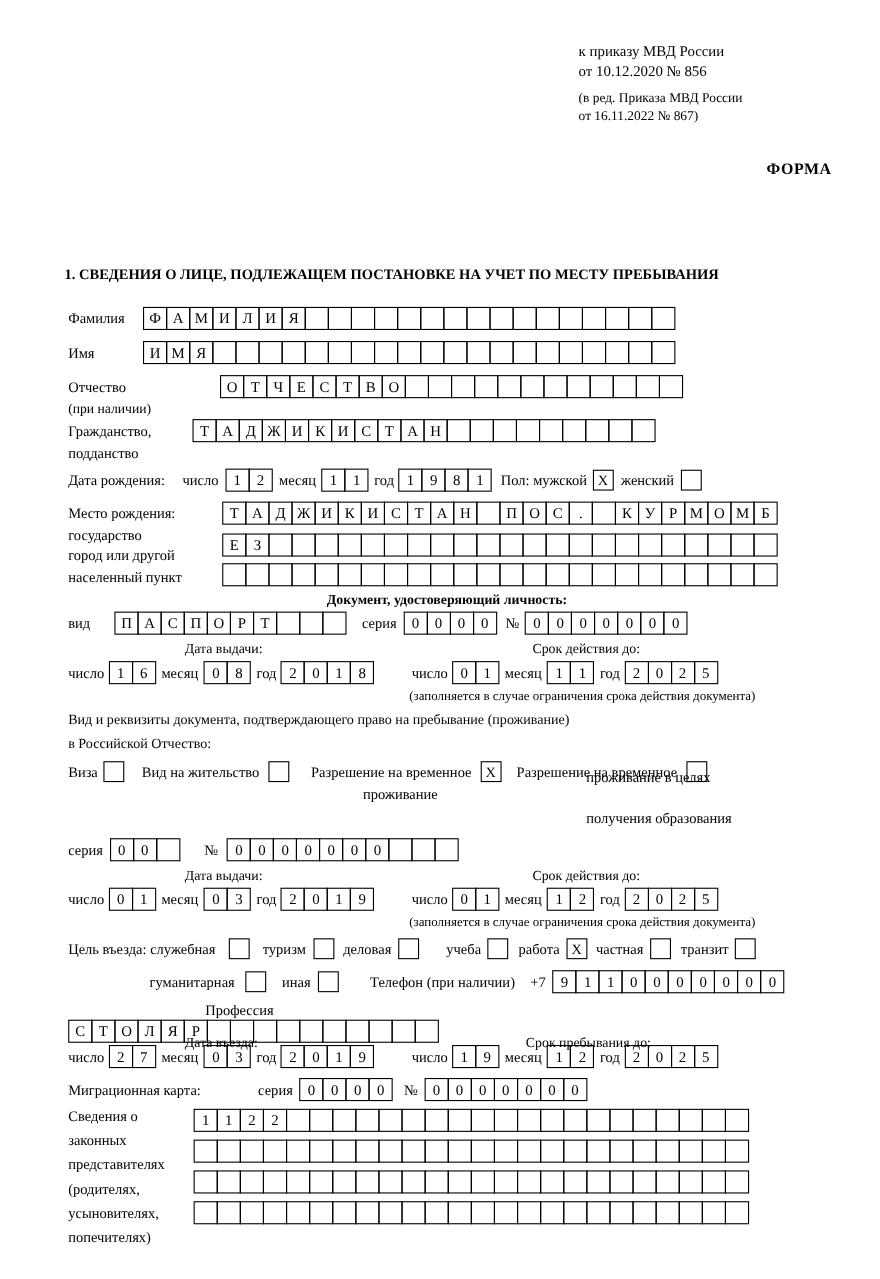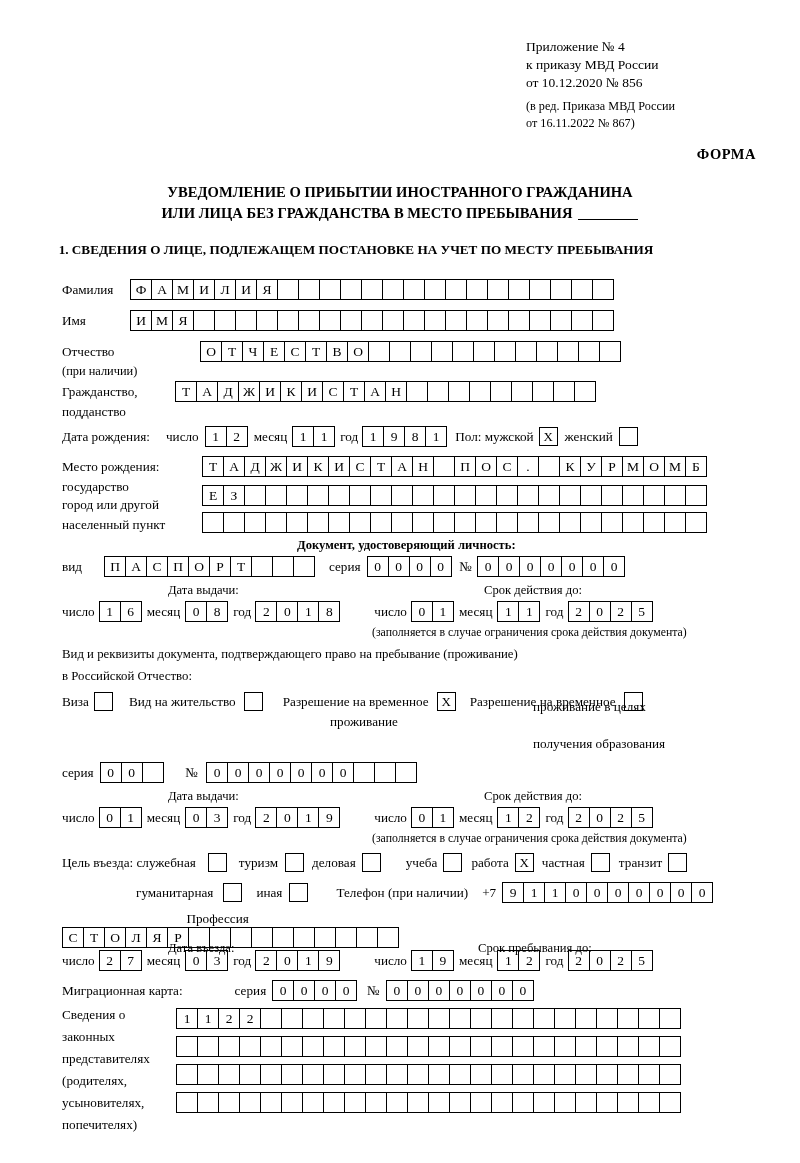--- a/index.html
+++ b/index.html
@@ -72,33 +72,28 @@
   }
   .center-note{position:absolute;width:800px;text-align:center;font-size:12.2px;}
   .right-note{position:absolute;font-size:11.8px;}
 </style>
 </head>
 <body>
 
 <div class="page">
 
   <div class="hdr">
-    <div>Приложение № 4</div>
     <div>к приказу МВД России</div>
     <div>от 10.12.2020 № 856</div>
     <div class="gap"></div>
     <div class="small">(в ред. Приказа МВД России</div>
     <div class="small">от 16.11.2022 № 867)</div>
   </div>
   <div class="forma">ФОРМА</div>
 
-  <div class="title">
-    <div>УВЕДОМЛЕНИЕ О ПРИБЫТИИ ИНОСТРАННОГО ГРАЖДАНИНА</div>
-    <div><span class="ln2">ИЛИ ЛИЦА БЕЗ ГРАЖДАНСТВА В МЕСТО ПРЕБЫВАНИЯ</span><span class="uline"></span></div>
-  </div>
 
   <div class="sect">1. СВЕДЕНИЯ О ЛИЦЕ, ПОДЛЕЖАЩЕМ ПОСТАНОВКЕ НА УЧЕТ ПО МЕСТУ ПРЕБЫВАНИЯ</div>
 
   <div class="row" style="top:279px;left:62px;">
     <span class="lbl" style="width:68px;">Фамилия</span>
     <span class="boxes">
         <span class="bx">Ф</span>
         <span class="bx">А</span>
         <span class="bx">М</span>
         <span class="bx">И</span>

